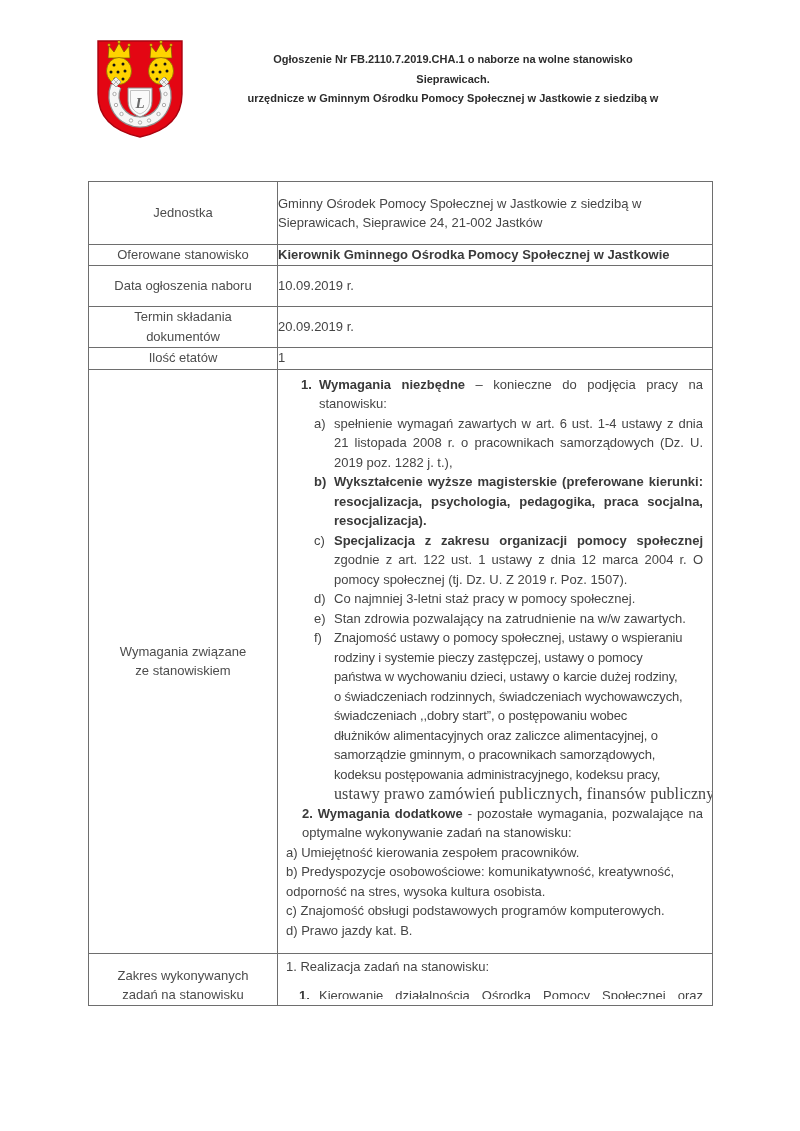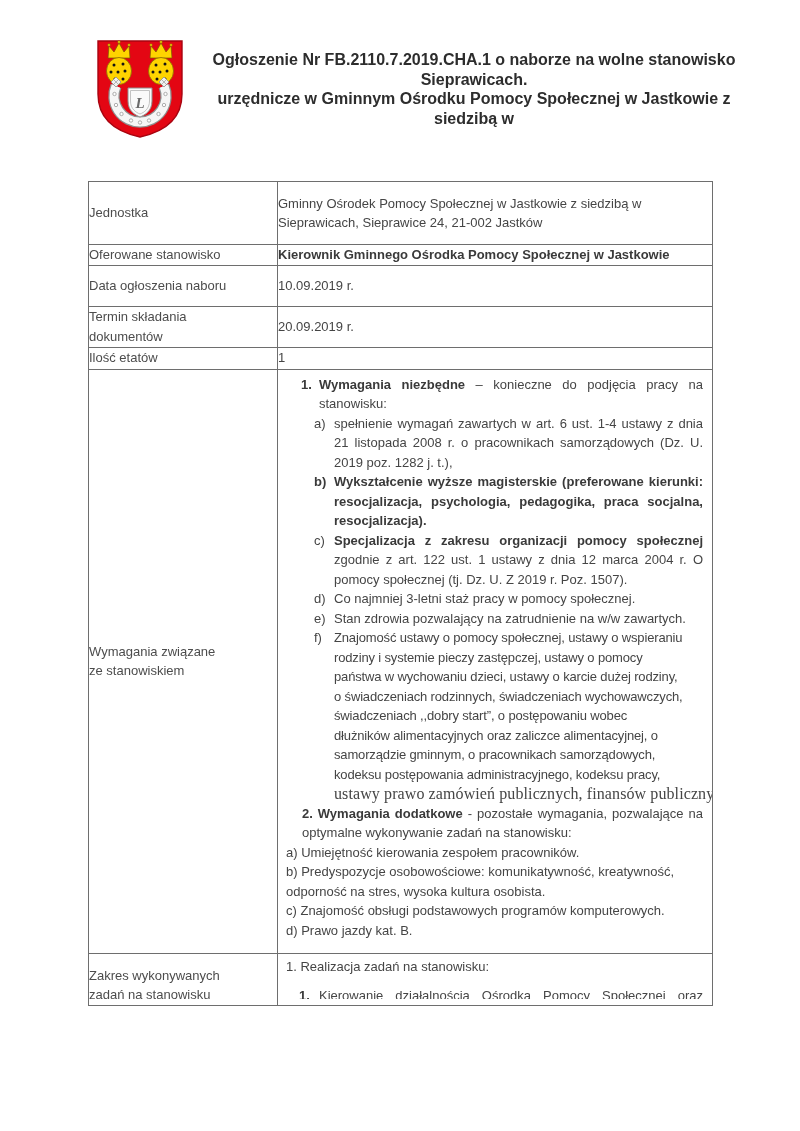--- a/index.html
+++ b/index.html
@@ -10,32 +10,32 @@
   }
   html,body{margin:0;padding:0;background:#fff;}
   .page{
     position:relative;width:800px;height:1131px;background:#fff;overflow:hidden;
     font-family:"Liberation Sans",sans-serif;color:var(--ink);
     font-size:13px;line-height:19.5px;
   }
   
   .crest{position:absolute;left:94px;top:38px;width:92px;height:102px;}
   .doc-title{
-    position:absolute;left:209px;top:50px;width:530px;
+    position:absolute;left:188px;top:50px;width:530px;
     text-align:center;font-weight:bold;color:#2d2d2d;
-    font-size:16px;line-height:19.5px;
+    font-size:11px;line-height:19.5px;
   }
   .doc-title span{display:block;}
   
   table.doc{
     position:absolute;left:88px;top:181px;width:624px;
     border-collapse:collapse;table-layout:fixed;
   }
   table.doc td{border:1px solid var(--border);vertical-align:middle;padding:0;}
-  td.lab{padding:2px 6px 2px 7px;color:#4c4c4c;}
+  td.lab{padding:2px 6px 2px 7px;color:#4c4c4c;text-align:center;}
   td.val{padding:2px 9px 2px 8px;}
   .narrow{display:inline-block;max-width:142px;}
   .bold{font-weight:bold;color:#3a3a3a;}
   tr.toprow td{vertical-align:top;}
   p{margin:0;}
   
   .clip{height:578px;overflow:hidden;}
   .clip2{height:42px;overflow:hidden;}
   .req{padding:5px 9px 0 8px;}
   .h1{position:relative;padding-left:33px;text-align:justify;}

